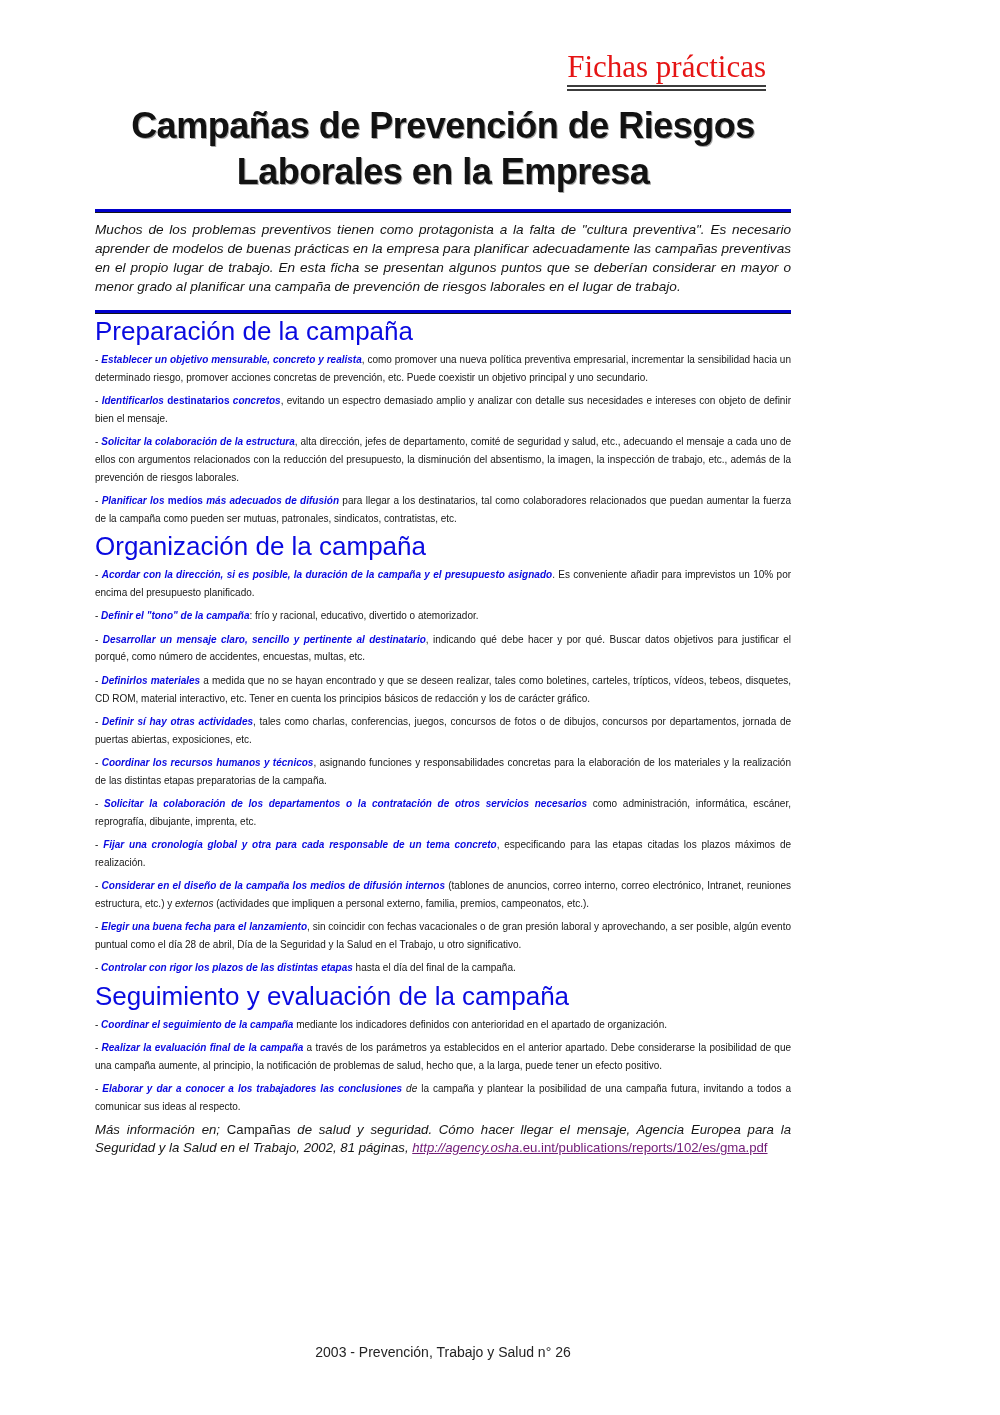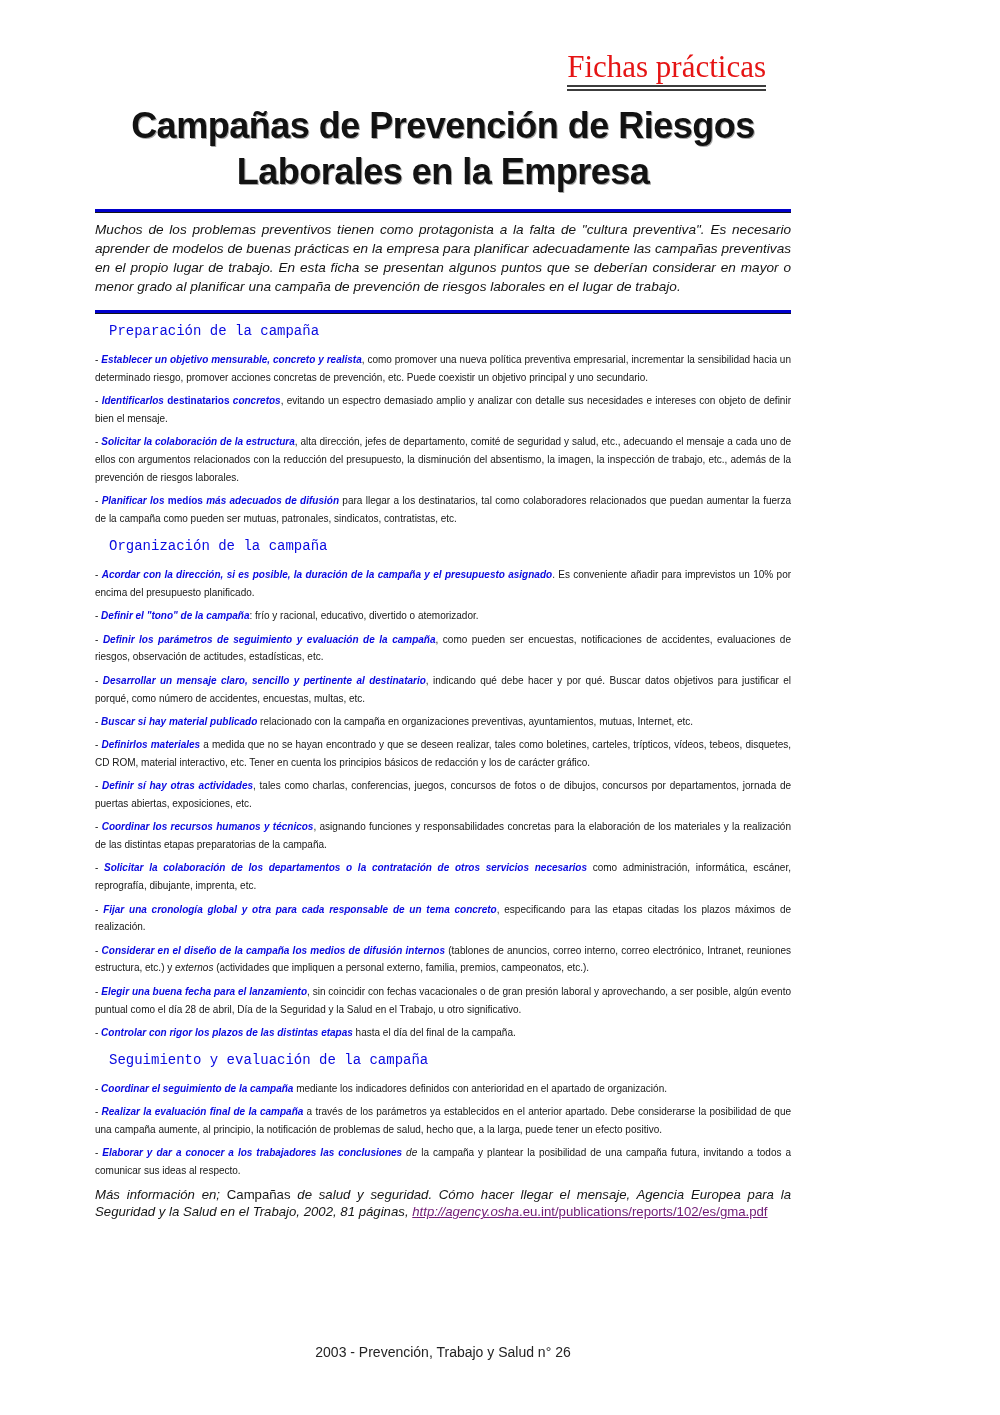--- a/index.html
+++ b/index.html
@@ -42,24 +42,23 @@
   }
   .intro{
     font-weight:normal;font-style:italic;
     font-size:13.6px;line-height:19px;
     text-align:justify;
     color:#141414;
     margin:0;padding:7px 0 14px 0;
   }
   .section-heading{
     color:var(--blue);
-    font-size:14px;font-weight:normal;
+    font-size:26px;font-weight:normal;
     line-height:26px;
-    margin:4px 0 7px 14px;
-    font-family:Liberation Mono, monospace;
+    margin:4px 0 7px 0;
   }
   .bullet{
     font-size:10px;line-height:17.8px;
     text-align:justify;
     color:#161616;
     margin:0 0 5.5px 0;
   }
   .seg-lead{color:var(--blue);font-weight:bold;font-style:italic;}
   .seg-leadup{color:var(--blue);font-weight:bold;}
   .seg-body{}
@@ -97,23 +96,21 @@
 
   <div>
       <h2 class="section-heading">Preparación de la campaña</h2>
       <p class="bullet"><span class="seg-body">- </span><span class="seg-lead">Establecer un objetivo mensurable, concreto y realista</span><span class="seg-body">, como promover una nueva política preventiva empresarial, incrementar la sensibilidad hacia un determinado riesgo, promover acciones concretas de prevención, etc. Puede coexistir un objetivo principal y uno secundario.</span></p>
       <p class="bullet"><span class="seg-body">- </span><span class="seg-lead">Identificarlos</span><span class="seg-leadup"> destinatarios </span><span class="seg-lead">concretos</span><span class="seg-body">, evitando un espectro demasiado amplio y analizar con detalle sus necesidades e intereses con objeto de definir bien el mensaje.</span></p>
       <p class="bullet"><span class="seg-body">- </span><span class="seg-lead">Solicitar la colaboración de la estructura</span><span class="seg-body">, alta dirección, jefes de departamento, comité de seguridad y salud, etc., adecuando el mensaje a cada uno de ellos con argumentos relacionados con la reducción del presupuesto, la disminución del absentismo, la imagen, la inspección de trabajo, etc., además de la prevención de riesgos laborales.</span></p>
       <p class="bullet"><span class="seg-body">- </span><span class="seg-lead">Planificar los</span><span class="seg-leadup"> medíos </span><span class="seg-lead">más adecuados de difusión</span><span class="seg-body"> para llegar a los destinatarios, tal como colaboradores relacionados que puedan aumentar la fuerza de la campaña como pueden ser mutuas, patronales, sindicatos, contratistas, etc.</span></p>
       <h2 class="section-heading">Organización de la campaña</h2>
       <p class="bullet"><span class="seg-body">- </span><span class="seg-lead">Acordar con la dirección, si es posible, la duración de la campaña y el presupuesto asignado</span><span class="seg-body">. Es conveniente añadir para imprevistos un 10% por encima del presupuesto planificado.</span></p>
       <p class="bullet"><span class="seg-body">- </span><span class="seg-lead">Definir el "tono" de la campaña</span><span class="seg-body">: frío y racional, educativo, divertido o atemorizador.</span></p>
-      <p class="bullet"><span class="seg-body">- </span><span class="seg-lead">Definir los parámetros de seguimiento y evaluación de la campaña</span><span class="seg-body">, como pueden ser encuestas, notificaciones de accidentes, evaluaciones de riesgos, observación de actitudes, estadísticas, etc.</span></p>
       <p class="bullet"><span class="seg-body">- </span><span class="seg-lead">Desarrollar un mensaje claro, sencillo y pertinente al destinatario</span><span class="seg-body">, indicando qué debe hacer y por qué. Buscar datos objetivos para justificar el porqué, como número de accidentes, encuestas, multas, etc.</span></p>
-      <p class="bullet"><span class="seg-body">- </span><span class="seg-lead">Buscar si hay material publicado</span><span class="seg-body"> relacionado con la campaña en organizaciones preventivas, ayuntamientos, mutuas, Internet, etc.</span></p>
       <p class="bullet"><span class="seg-body">- </span><span class="seg-lead">Definirlos materiales</span><span class="seg-body"> a medida que no se hayan encontrado y que se deseen realizar, tales como boletines, carteles, trípticos, vídeos, tebeos, disquetes, CD ROM, material interactivo, etc. Tener en cuenta los principios básicos de redacción y los de carácter gráfico.</span></p>
       <p class="bullet"><span class="seg-body">- </span><span class="seg-lead">Definir sí hay otras actividades</span><span class="seg-body">, tales como charlas, conferencias, juegos, concursos de fotos o de dibujos, concursos por departamentos, jornada de puertas abiertas, exposiciones, etc.</span></p>
       <p class="bullet"><span class="seg-body">- </span><span class="seg-lead">Coordinar los recursos humanos y técnicos</span><span class="seg-body">, asignando funciones y responsabilidades concretas para la elaboración de los materiales y la realización de las distintas etapas preparatorias de la campaña.</span></p>
       <p class="bullet"><span class="seg-body">- </span><span class="seg-lead">Solicitar la colaboración de los departamentos o la contratación de otros servicios necesarios</span><span class="seg-body"> como administración, informática, escáner, reprografía, dibujante, imprenta, etc.</span></p>
       <p class="bullet"><span class="seg-body">- </span><span class="seg-lead">Fijar una cronología global y otra para cada responsable de un tema concreto</span><span class="seg-body">, especificando para las etapas citadas los plazos máximos de realización.</span></p>
       <p class="bullet"><span class="seg-body">- </span><span class="seg-lead">Considerar en el diseño de la campaña los medios de difusión internos</span><span class="seg-body"> (tablones de anuncios, correo interno, correo electrónico, Intranet, reuniones estructura, etc.) y </span><span class="seg-i">externos</span><span class="seg-body"> (actividades que impliquen a personal externo, familia, premios, campeonatos, etc.).</span></p>
       <p class="bullet"><span class="seg-body">- </span><span class="seg-lead">Elegir una buena fecha para el lanzamiento</span><span class="seg-body">, sin coincidir con fechas vacacionales o de gran presión laboral y aprovechando, a ser posible, algún evento puntual como el día 28 de abril, Día de la Seguridad y la Salud en el Trabajo, u otro significativo.</span></p>
       <p class="bullet"><span class="seg-body">- </span><span class="seg-lead">Controlar con rigor los plazos de las distintas etapas</span><span class="seg-body"> hasta el día del final de la campaña.</span></p>
       <h2 class="section-heading">Seguimiento y evaluación de la campaña</h2>
       <p class="bullet"><span class="seg-body">- </span><span class="seg-lead">Coordinar el seguimiento de la campaña</span><span class="seg-body"> mediante los indicadores definidos con anterioridad en el apartado de organización.</span></p>

